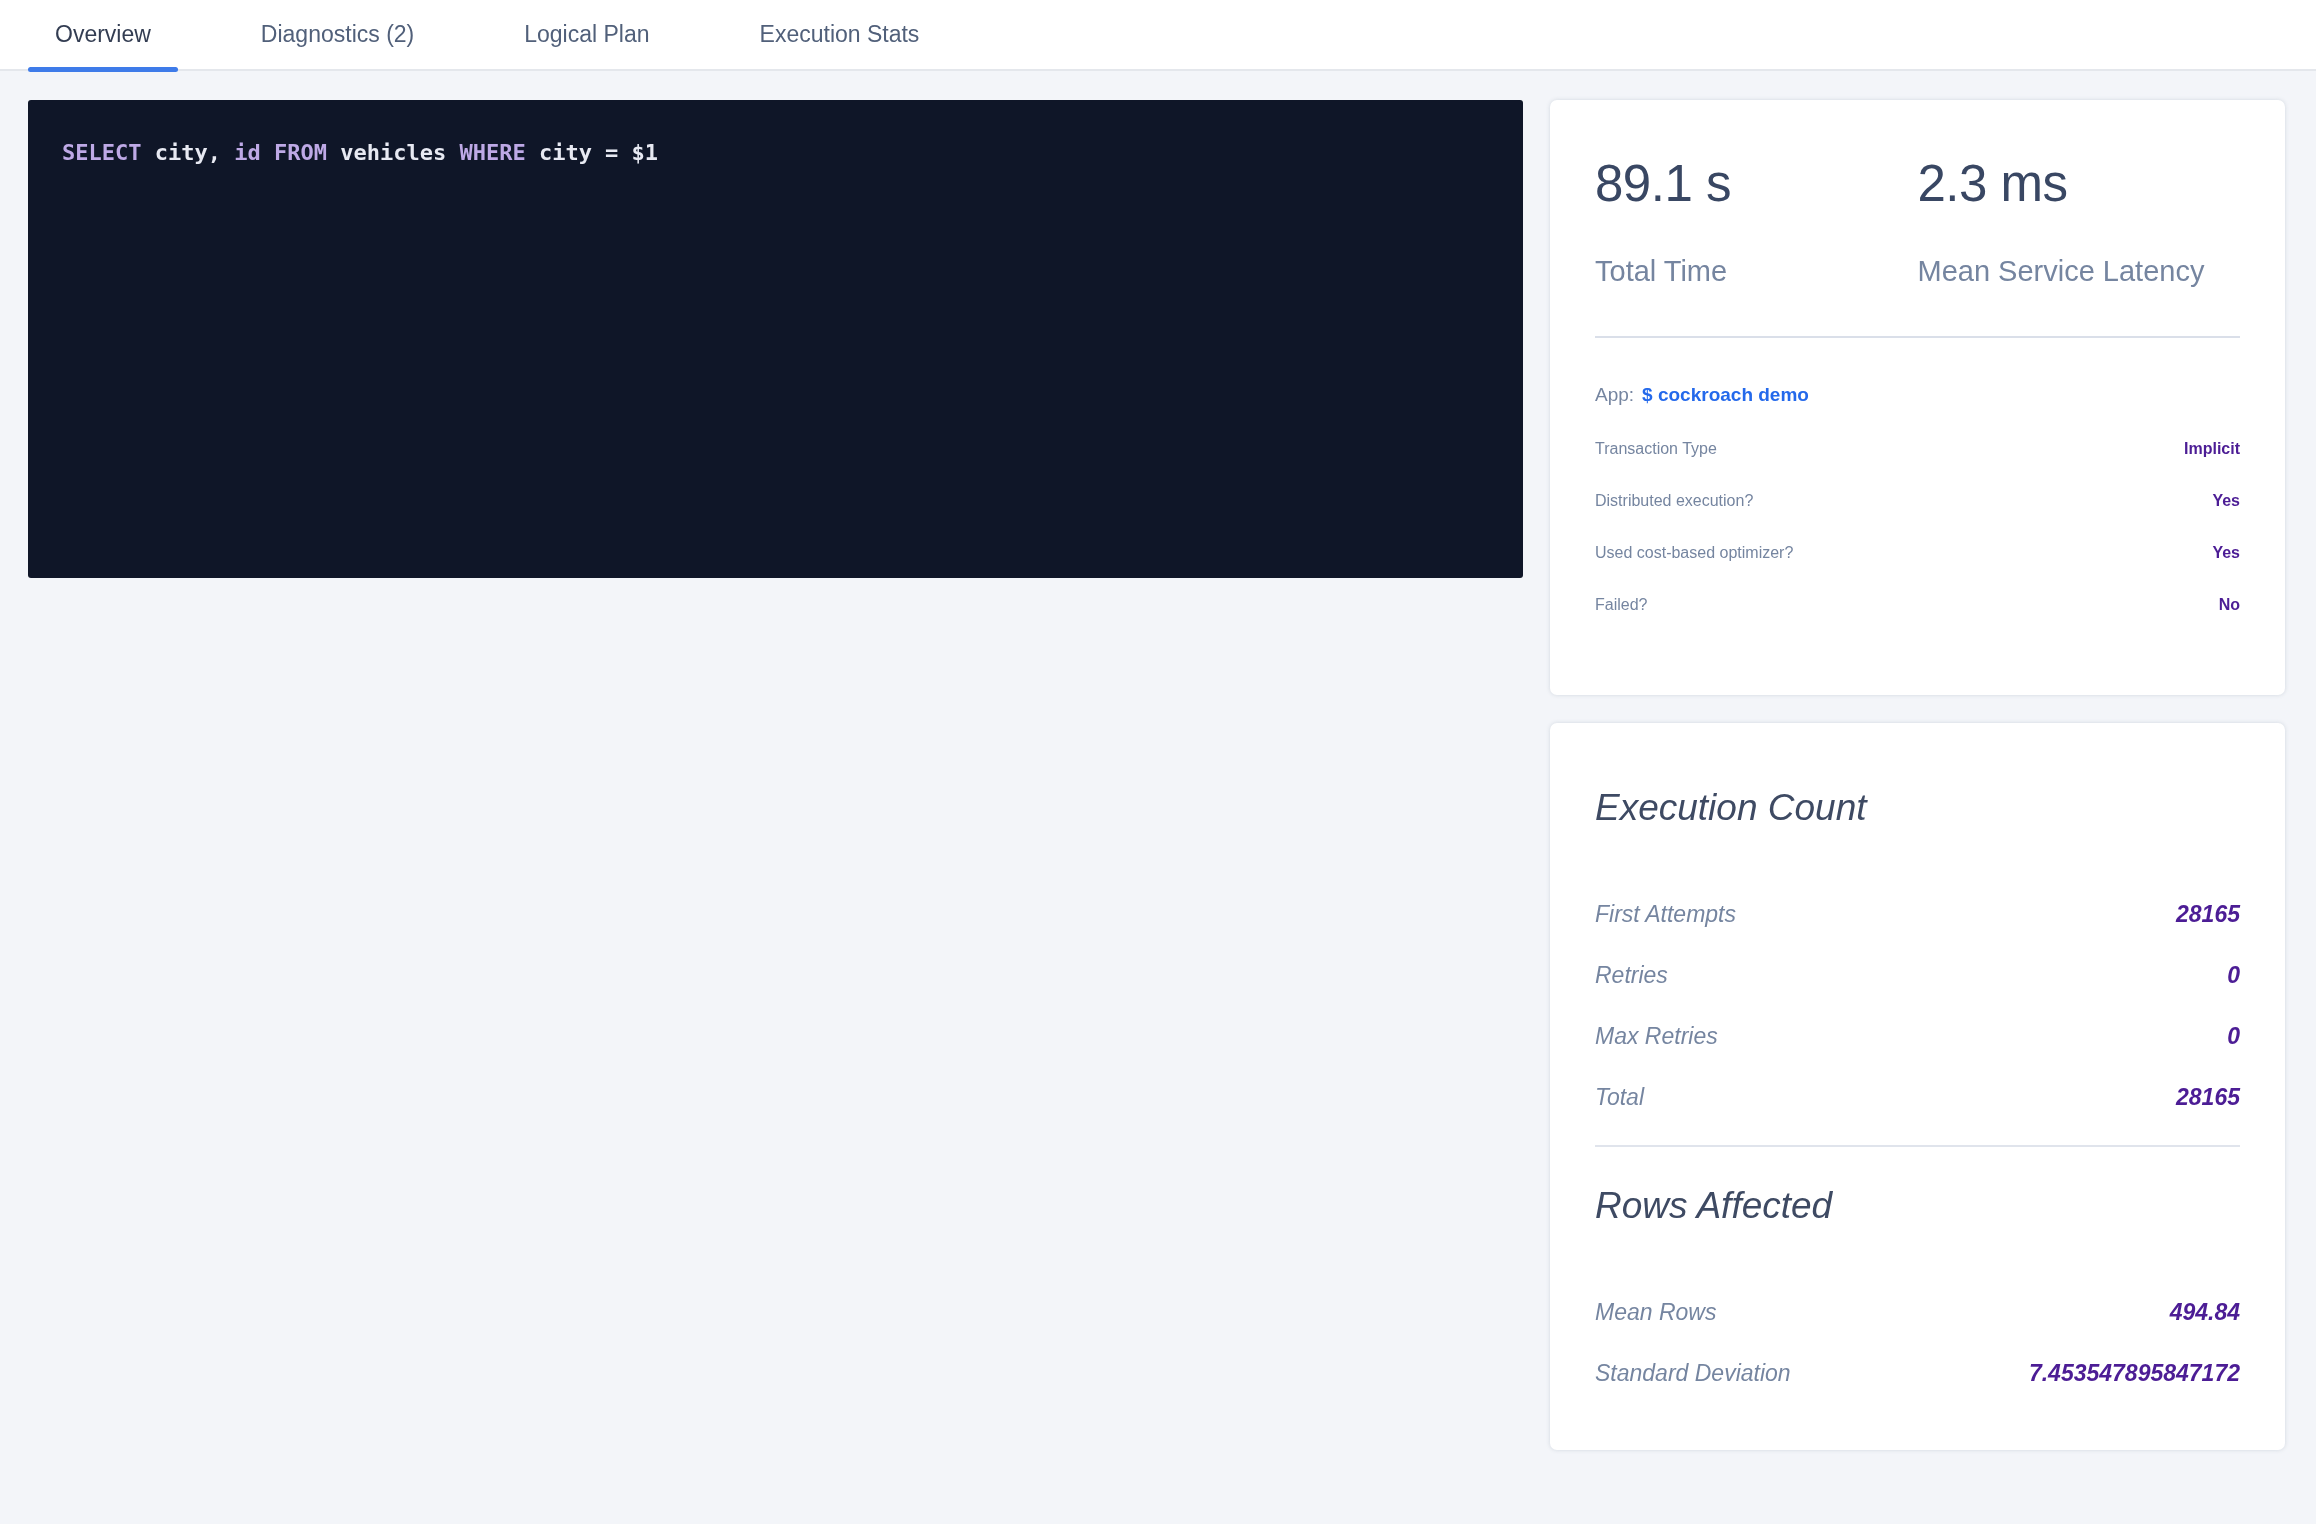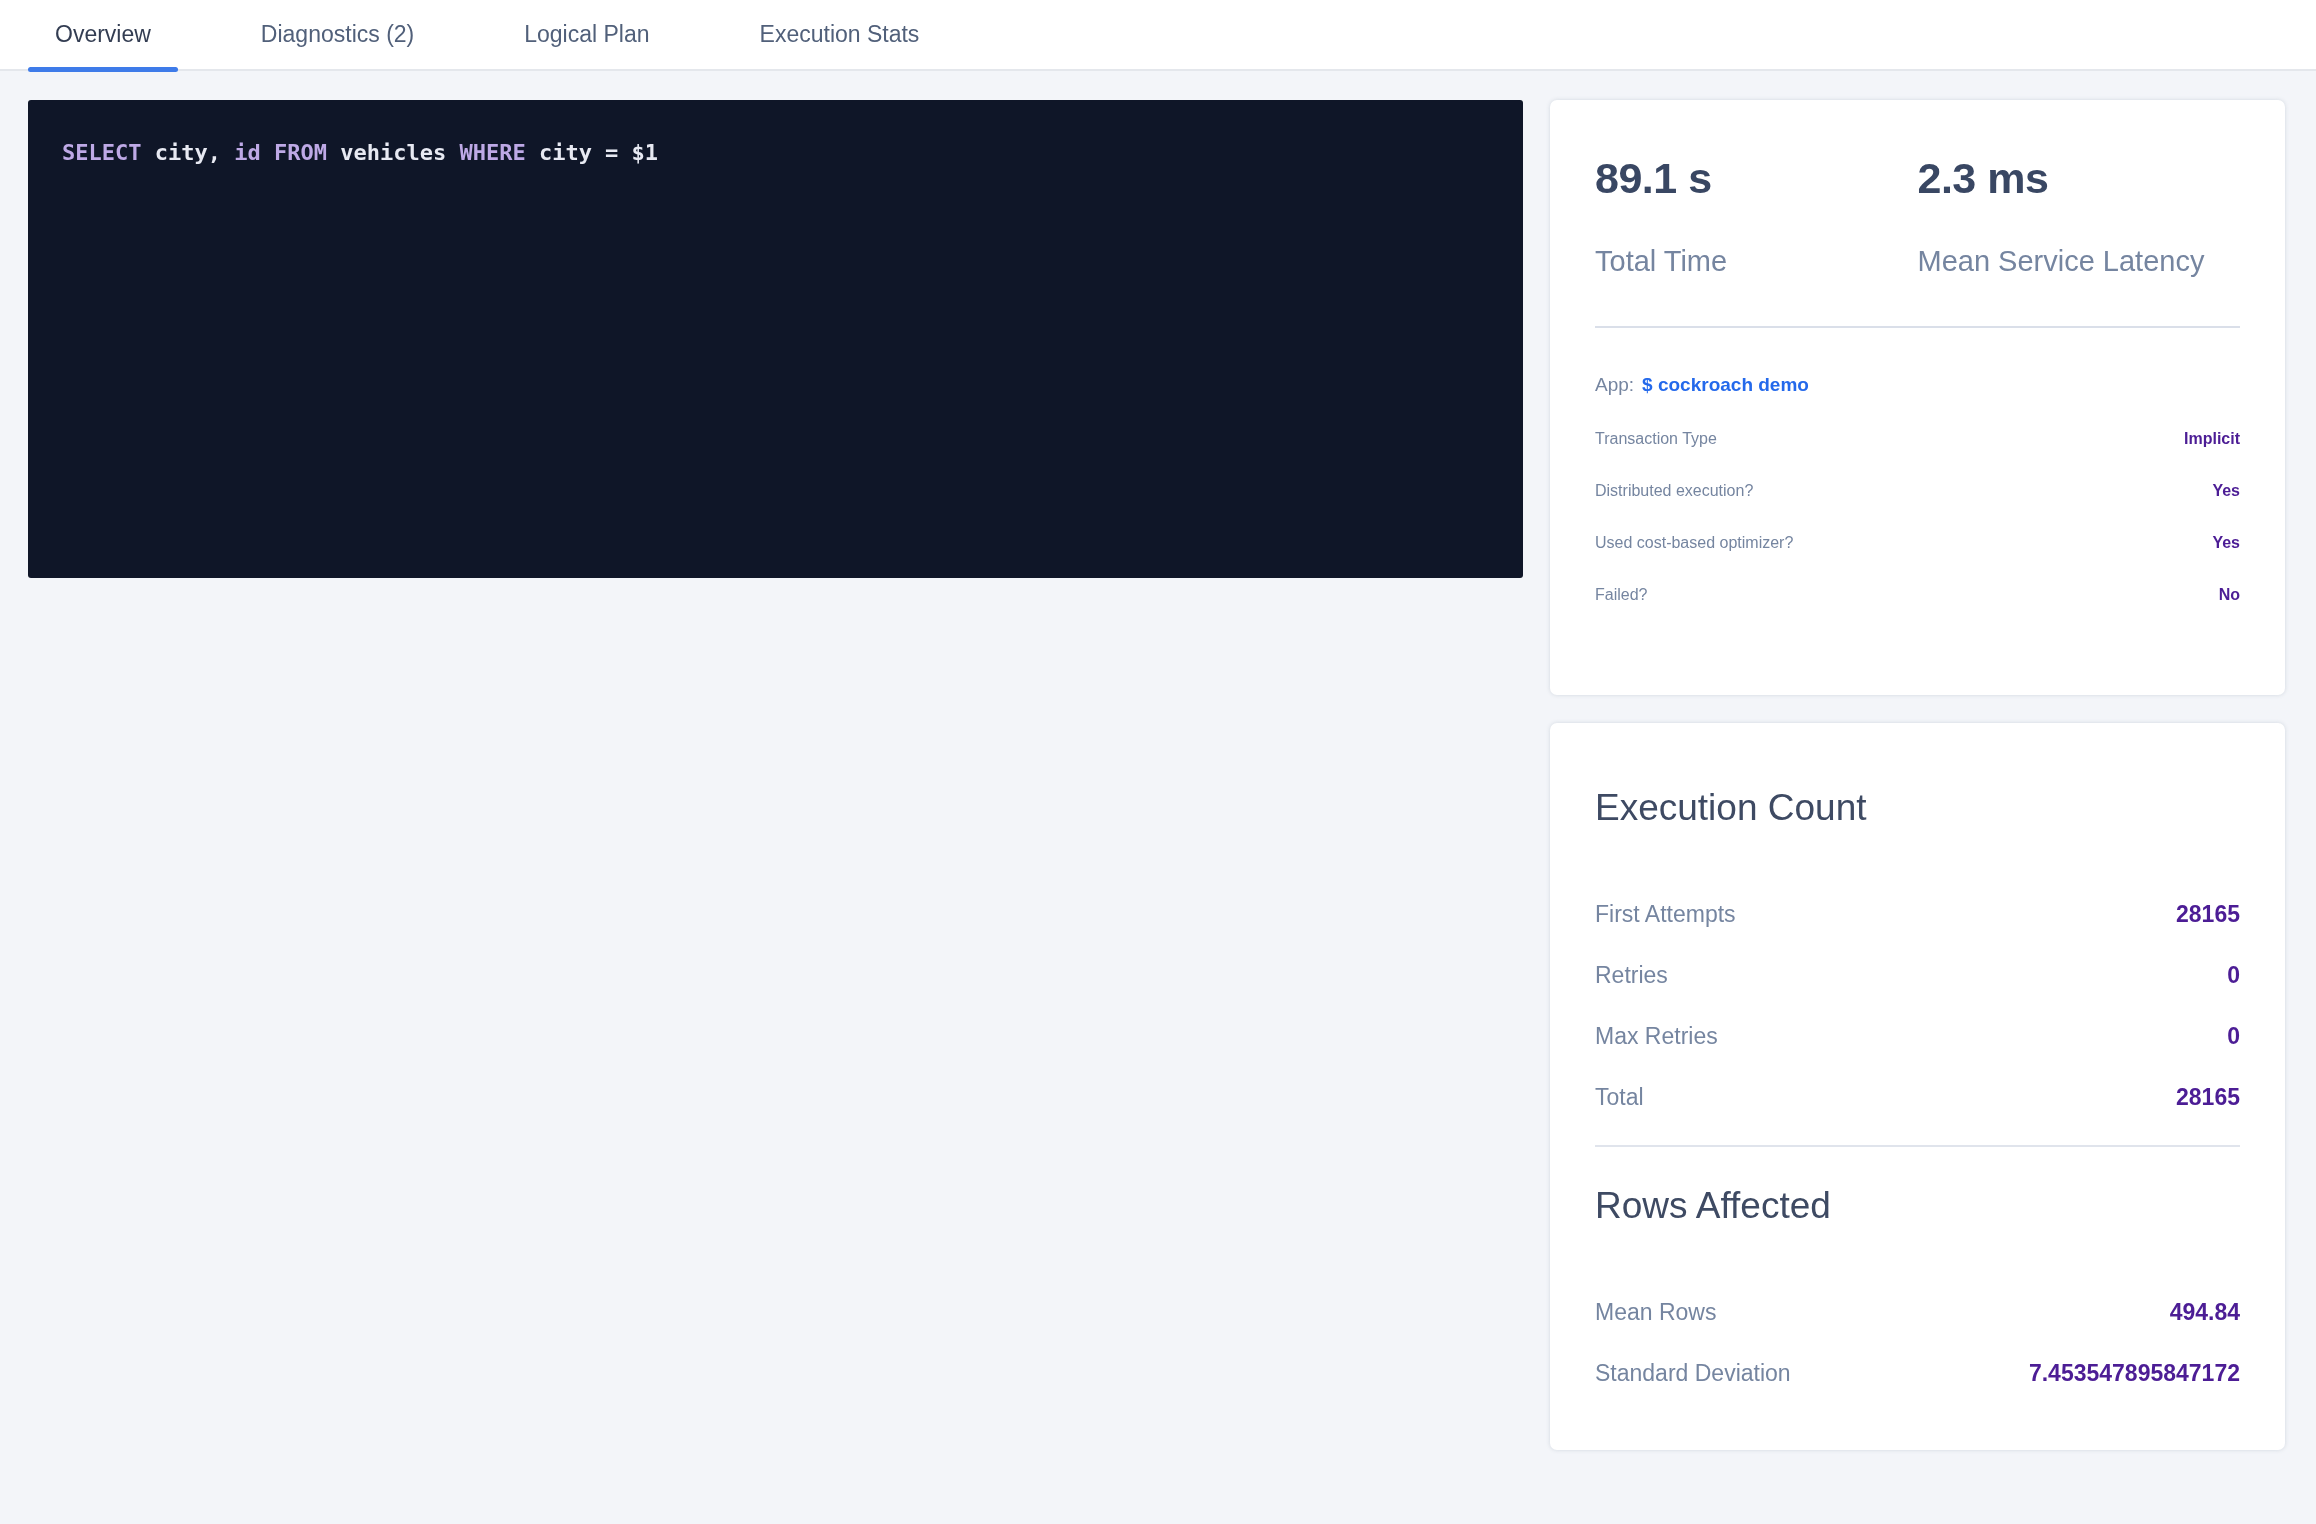--- a/index.html
+++ b/index.html
@@ -85,22 +85,22 @@
   }
 
   
   .card-summary { height: 595px; }
   .stats-grid {
     display: grid;
     grid-template-columns: 1fr 1fr;
     margin-top: 14px;
   }
   .stat-value {
-    font-size: 43px;
-    font-weight: 700;
+    font-size: 51px;
+    font-weight: 400;
     color: #394763;
     letter-spacing: -0.5px;
   }
   .stat-label {
     margin-top: 42px;
     font-size: 29px;
     color: #7585a0;
   }
   .divider {
     border: none;
@@ -121,21 +121,21 @@
   .app-label { color: #7585a0; }
   .app-link {
     color: #2469eb;
     font-weight: bold;
     text-decoration: none;
     cursor: pointer;
     margin-left: 8px;
   }
 
   
-  .card-counts { height: 727px; padding-top: 34px; }
+  .card-counts { height: 727px; padding-top: 34px; font-style: italic; }
   .section-title {
     font-size: 37px;
     font-weight: 400;
     color: #3e4a63;
     margin-top: 30px;
   }
   .section-rows { margin-top: 72px; }
   .section-row {
     display: flex;
     justify-content: space-between;

